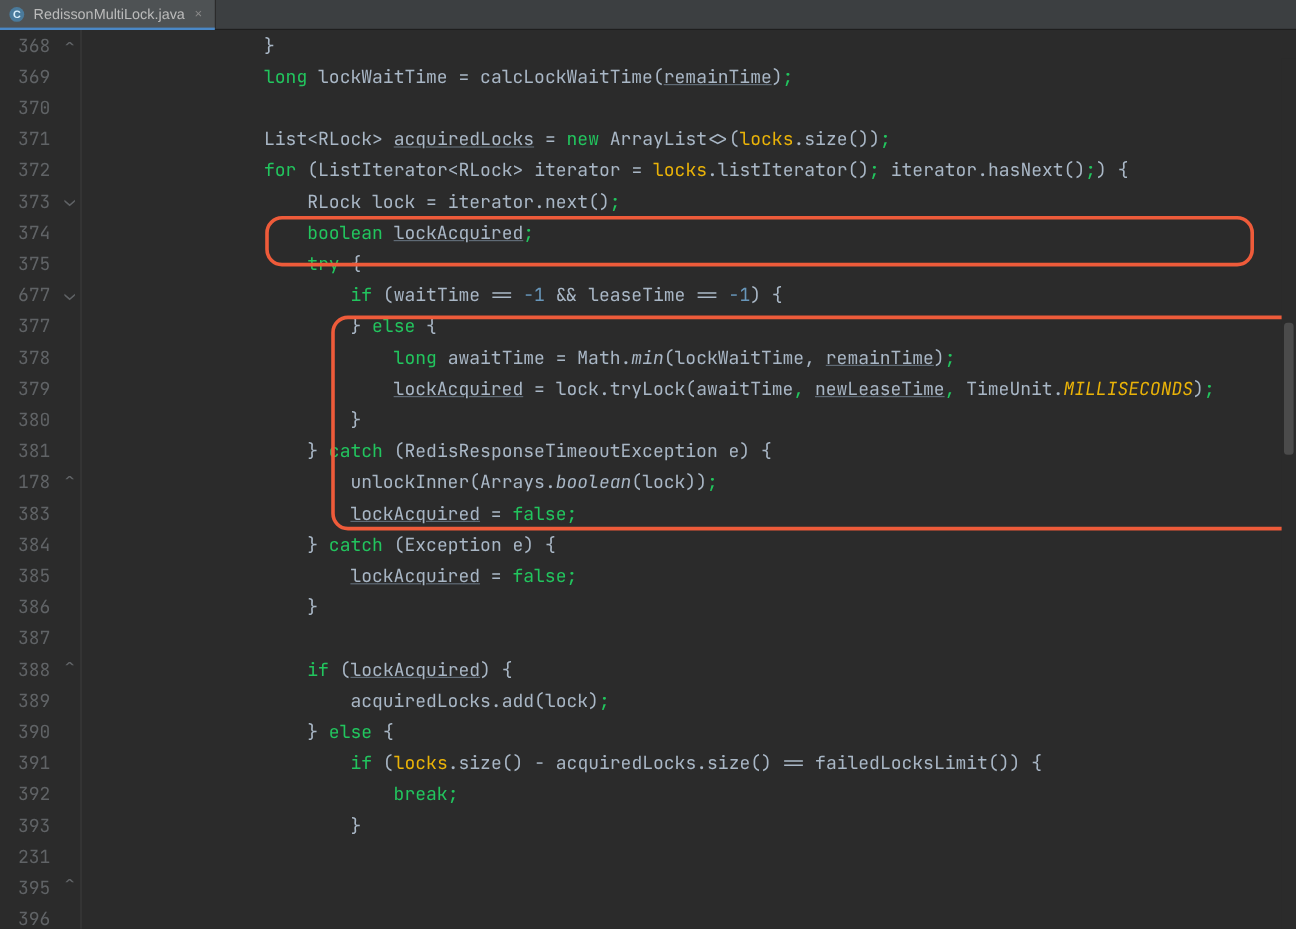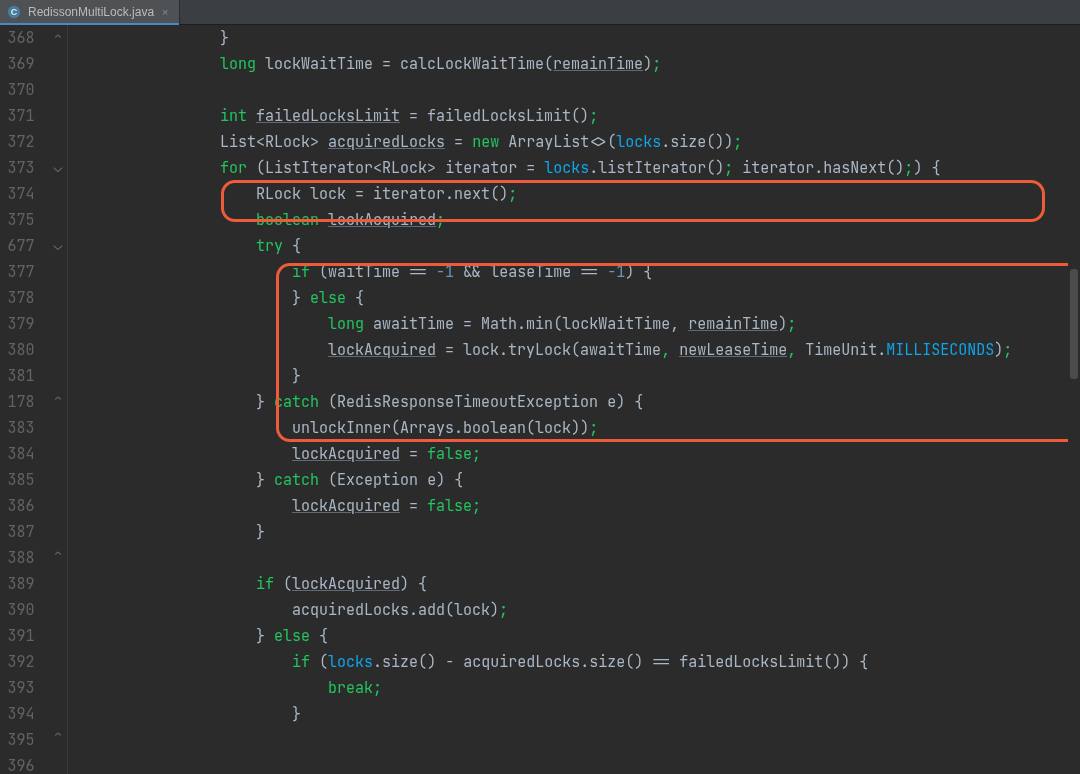--- a/index.html
+++ b/index.html
@@ -5,32 +5,32 @@
   html,body{margin:0;padding:0;background:#2b2b2b;width:1080px;height:774px;overflow:hidden;
     font-family:"JetBrains Mono","Menlo","Consolas",monospace;font-size:15px;line-height:26px;}
   .tabbar{height:24px;background:#3c3f41;display:flex;align-items:flex-end;border-bottom:1px solid #1e1e1e;}
   .tab{display:flex;align-items:center;height:24px;padding:0 10px 0 6px;color:#bbbbbb;font-size:12px;
     font-family:"Helvetica Neue",Arial,sans-serif;border-right:1px solid #2b2b2b;position:relative;}
   .tab.active{background:#4e5254;}
   .tab.active::after{content:"";position:absolute;left:0;right:0;bottom:-1px;height:2px;background:#4a88c7;}
   .tab .iconwrap{width:16px;height:16px;margin-right:6px;display:flex;align-items:center;justify-content:center;}
   .tab .close{margin-left:8px;color:#8a8a8a;font-size:11px;}
   .editor{position:relative;display:flex;height:750px;}
-  .gutter-ln{width:42px;text-align:center;color:#606366;padding-right:6px;user-select:none;}
+  .gutter-ln{width:42px;text-align:right;color:#606366;padding-right:6px;user-select:none;}
   .gutter-fold{width:20px;color:#606366;user-select:none;position:relative;}
   .gutter-fold::before{content:"";position:absolute;top:0;bottom:0;right:0;width:1px;background:#3a3a3a;}
   .fold-mark{color:#606366;text-align:center;}
   .code{flex:1;color:#a9b7c6;white-space:pre;padding-left:8px;position:relative;}
   .row{height:26px;}
   .rows{display:flex;flex-direction:column;}
   
   .kw{color:#22c55e;}
   .num{color:#6897bb;}
-  .fld{color:#0ea5e9;}       
-  .it{}
+  .fld{color:#eab308;}       
+  .it{font-style:italic;}
   .param{color:#a9b7c6;text-decoration:underline;text-decoration-color:#5f6a75;margin-top:28px;}
   .und{text-decoration:underline;text-decoration-color:#5f6a75;}
   .pn{color:#a9b7c6;}
   
   .hl{position:absolute;border:3px solid #ee5b3a;border-radius:14px;pointer-events:none;}
   .hl1{left:153px;top:155px;width:818px;height:36px;}
   .hl2{left:208px;top:238px;width:846px;height:173px;}
   .scrollbar{position:absolute;top:24px;right:0;width:12px;bottom:0;background:#2b2b2b;}
   .scroll-thumb{position:absolute;right:2px;width:8px;background:#4b4b4b;border-radius:3px;}
 </style>
@@ -72,21 +72,21 @@
       <div class="row">384</div>
       <div class="row">385</div>
       <div class="row">386</div>
       <div class="row">387</div>
       <div class="row">388</div>
       <div class="row">389</div>
       <div class="row">390</div>
       <div class="row">391</div>
       <div class="row">392</div>
       <div class="row">393</div>
-      <div class="row">394</div>
+      <div class="row">231</div>
       <div class="row">395</div>
       <div class="row">396</div>
     </div>
 
   <div class="gutter-fold rows" id="fold-gutter">
       <div class="row fold-mark">⌃</div>
       <div class="row fold-mark"></div>
       <div class="row fold-mark"></div>
       <div class="row fold-mark"></div>
       <div class="row fold-mark"></div>
@@ -117,21 +117,20 @@
     </div>
 
   <div class="code rows" id="code-area">
 
 <div class="row"><span>                </span><span class="pn">}</span></div>
 
 <div class="row"><span>                </span><span class="kw">long</span><span> </span><span>lockWaitTime</span><span> = </span><span>calcLockWaitTime</span><span>(</span><span class="param">remainTime</span><span>)</span><span class="kw">;</span></div>
 
 <div class="row"><span></span></div>
 
-<div class="row"><span>                </span><span class="kw">int</span><span> </span><span class="und">failedLocksLimit</span><span> = </span><span>failedLocksLimit</span><span>(</span><span>)</span><span class="kw">;</span></div>
 
 <div class="row"><span>                </span><span>List</span><span>&lt;</span><span>RLock</span><span>&gt;</span><span> </span><span class="und">acquiredLocks</span><span> = </span><span class="kw">new</span><span> </span><span>ArrayList</span><span>&lt;&gt;</span><span>(</span><span class="fld">locks</span><span>.</span><span>size</span><span>(</span><span>)</span><span>)</span><span class="kw">;</span></div>
 
 <div class="row"><span>                </span><span class="kw">for</span><span> </span><span>(</span><span>ListIterator</span><span>&lt;</span><span>RLock</span><span>&gt;</span><span> </span><span>iterator</span><span> = </span><span class="fld">locks</span><span>.</span><span>listIterator</span><span>(</span><span>)</span><span class="kw">;</span><span> </span><span>iterator</span><span>.</span><span>hasNext</span><span>(</span><span>)</span><span class="kw">;</span><span>)</span><span> </span><span>{</span></div>
 
 <div class="row"><span>                    </span><span>RLock</span><span> </span><span>lock</span><span> = </span><span>iterator</span><span>.</span><span>next</span><span>(</span><span>)</span><span class="kw">;</span></div>
 
 <div class="row"><span>                    </span><span class="kw">boolean</span><span> </span><span class="und">lockAcquired</span><span class="kw">;</span></div>
 
 <div class="row"><span>                    </span><span class="kw">try</span><span> </span><span>{</span></div>

